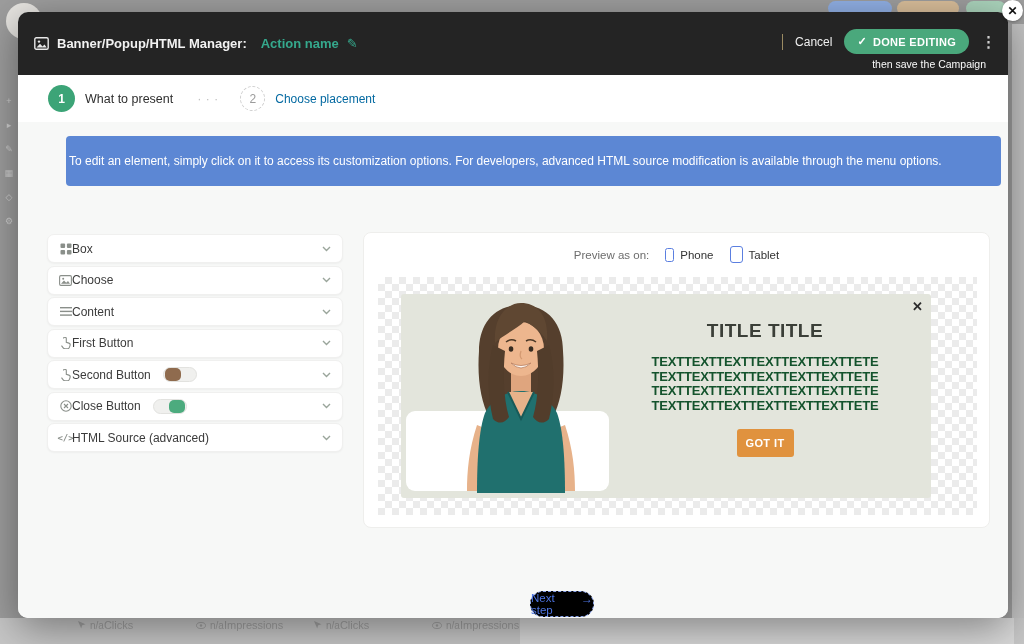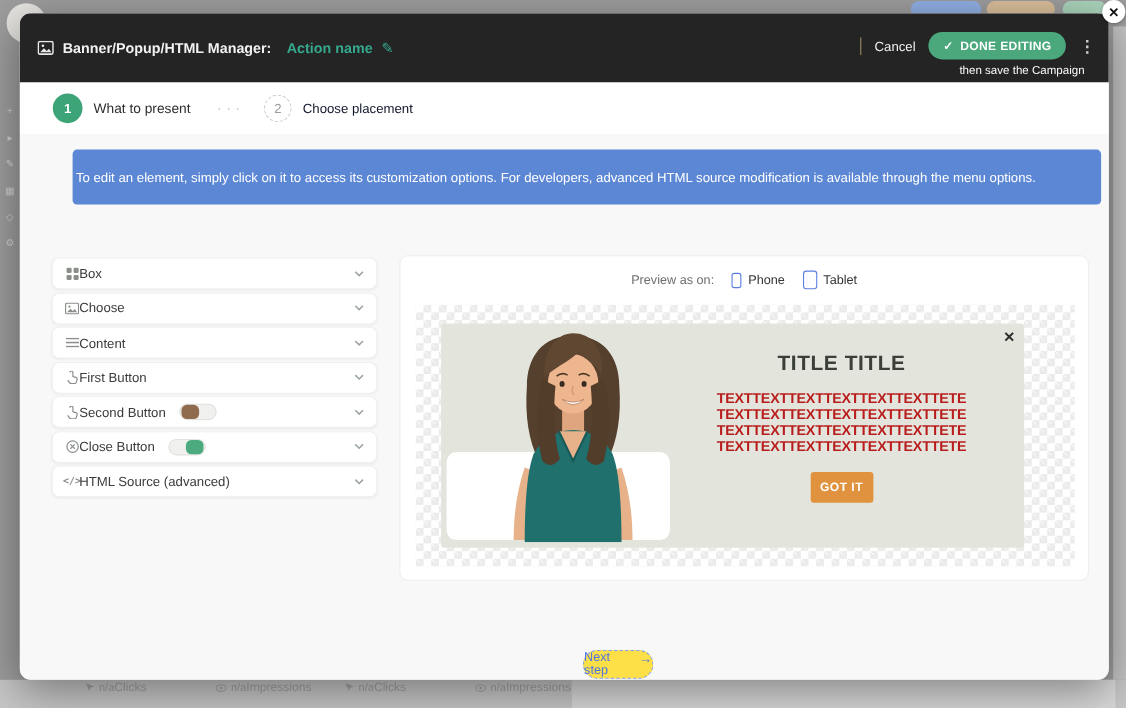--- a/index.html
+++ b/index.html
@@ -47,21 +47,21 @@
   .h-hint { position:absolute; right:22px; top:46px; color:#fafafa; font-size:10.5px; }
 
   .m-steps { position:relative; height:47px; background:#ffffff; display:flex; align-items:center;
              padding-left:30px; gap:10px; }
   .step-c1 { width:27px; height:27px; border-radius:50%; background:var(--step-green,#3ca477); color:#fff;
              font-size:12px; font-weight:bold; display:flex; align-items:center; justify-content:center; cursor:pointer; }
   .step-l1 { color:#2f2f2f; font-size:12.5px; font-weight:normal; }
   .step-dots { color:#c2c2c2; font-size:13px; letter-spacing:4px; margin:0 8px 0 14px; }
   .step-c2 { width:25px; height:25px; border-radius:50%; background:#fff; border:1.5px dashed #cdcdcd;
              color:#9b9b9b; font-size:12px; display:flex; align-items:center; justify-content:center; cursor:pointer; }
-  .step-l2 { color:#0f172a; font-size:12px; }
+  .step-l2 { color:#0369a1; font-size:12px; }
 
   .m-content { position:absolute; left:0; top:110px; width:990px; height:496px; background:#f7f8f7; }
 
   .info-banner { position:absolute; left:48px; top:14px; width:935px; height:50px; border-radius:4px;
                  background:var(--banner-blue,#5c87d4); color:#ffffff; font-size:12px;
                  display:flex; align-items:center; padding:0 3px; }
 
   
   .accordion { position:absolute; left:29px; top:112px; width:296px; }
   .acc-item { height:29px; margin-bottom:2.5px; background:#fff; border:1px solid #f0f0ef; border-radius:7px;
@@ -94,27 +94,27 @@
     background-size:14px 14px; background-position:0 0,7px 7px; }
   .popup { position:absolute; left:23px; top:17px; width:530px; height:204px;
            background:var(--popup-bg,#e3e5dc); border-radius:3px; }
   .pp-close { position:absolute; right:8px; top:5px; color:#2c2c2c; font-size:13px; font-weight:bold; cursor:pointer; }
   .pp-card { position:absolute; left:5px; top:117px; width:203px; height:80px; background:#fff; border-radius:9px; }
   .pp-person { position:absolute; left:28px; top:5px; cursor:pointer; }
   .pp-right { position:absolute; left:198px; top:0; width:332px; height:204px; display:flex;
               flex-direction:column; align-items:center; }
   .pp-title { margin-top:26px; font-size:19px; font-weight:bold; color:#3b3f38; letter-spacing:.5px; cursor:pointer; }
   .pp-text { margin-top:13px; text-align:center; cursor:pointer; }
-  .pp-text div { font-size:13px; font-weight:bold; color:#b91c1c; line-height:14.5px; letter-spacing:-0.2px; }
+  .pp-text div { font-size:13px; font-weight:bold; color:#14532d; line-height:14.5px; letter-spacing:-0.2px; }
   .pp-btn { margin-top:16px; width:57px; height:28px; background:var(--got-it-orange,#e0923e); border-radius:3px;
             color:#fff; font-size:11px; font-weight:bold; letter-spacing:.4px; display:flex; align-items:center;
             justify-content:center; cursor:pointer; }
 
   .next-btn { position:absolute; left:512px; top:469px; width:64px; height:26px; border-radius:13px;
-              border:1px dashed #87a0e8; background:#fde047; color:var(--next-blue,#4d74e0); font-size:11.5px;
+              border:1px dashed #87a0e8; background:#000000; color:var(--next-blue,#4d74e0); font-size:11.5px;
               display:flex; align-items:flex-start; justify-content:center; gap:4px; cursor:pointer; }
   .next-arrow { font-weight:bold; font-size:12px; }
 
   svg { display:block; }
 </style>
 </head>
 <body>
 
 <div class="canvas">
 

